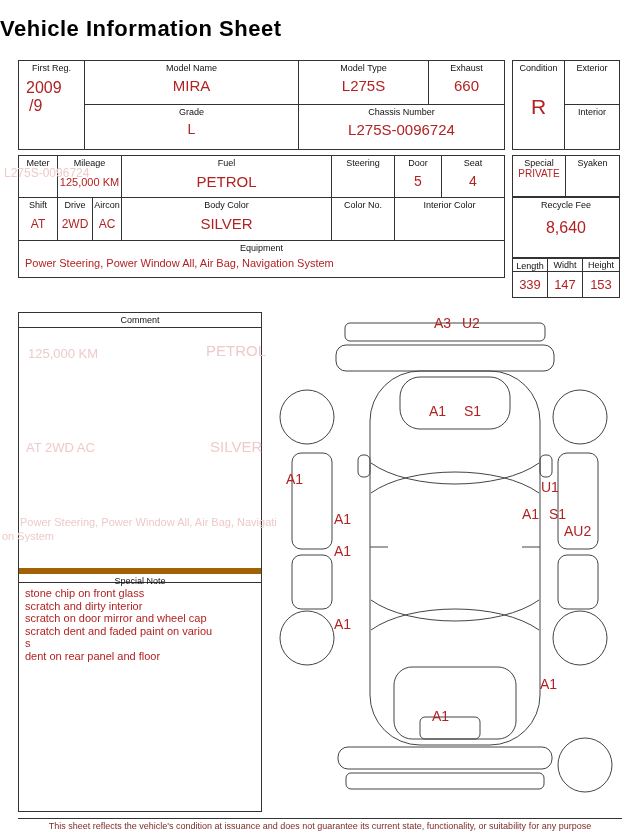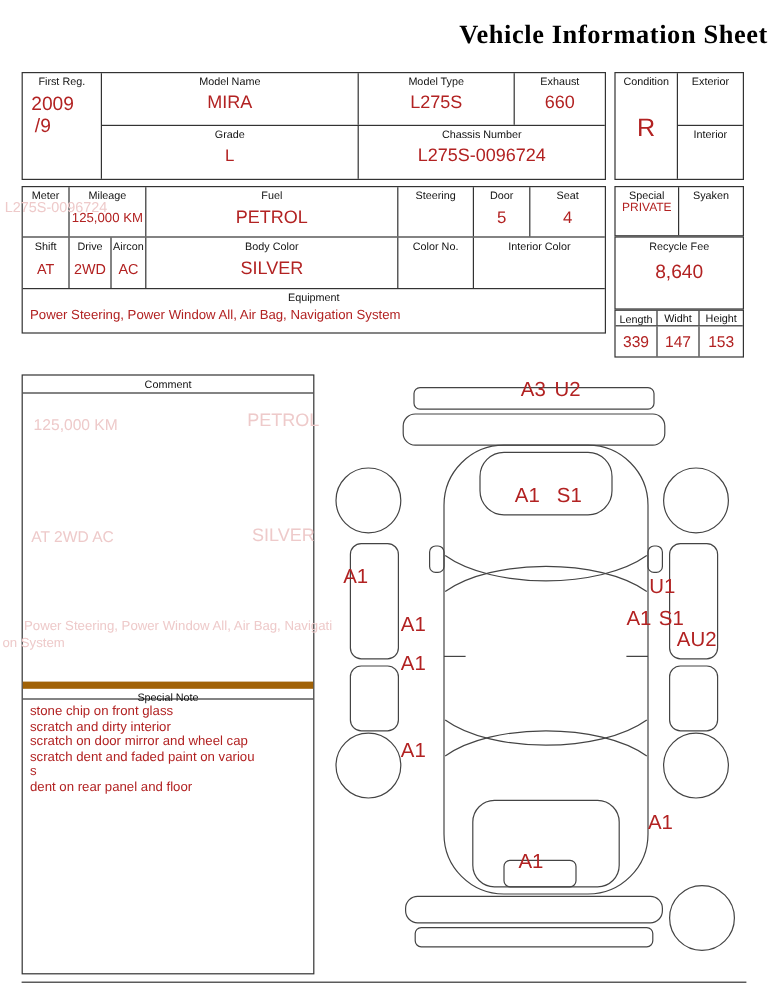--- a/index.html
+++ b/index.html
@@ -2,32 +2,32 @@
 <html><head>
 <meta charset="utf-8">
 <style>
   * { margin:0; padding:0; box-sizing:border-box; }
   html,body { background:#ffffff; }
   .page {
     position:relative; width:640px; height:835px; background:#fff;
     font-family:"Liberation Sans", sans-serif; color:#111; overflow:hidden;
   }
   .title {
-    position:absolute; top:16px; left:0; width:100%; text-align:right;
-    font-family:Liberation Serif, serif; font-size:22px; font-weight:bold; color:#000;
+    position:absolute; top:16px; left:0; width:100%; text-align:left;
+    font-family:Liberation Sans, sans-serif; font-size:22px; font-weight:bold; color:#000;
     letter-spacing:0.5px;
   }
   .box { position:absolute; border:1px solid #333; background:transparent; }
   .hdr { font-size:9px; color:#111; text-align:center; padding-top:2px; line-height:10px; }
   .v   { color:#b22222; text-align:left; }
   .cell { display:flex; flex-direction:column; align-items:center; border-right:1px solid #333; overflow:hidden; }
   .cell.noR { border-right:none; }
   .drow { display:flex; width:100%; }
   .flexcol { display:flex; flex-direction:column; }
-  .dlabel { position:absolute; color:#b22222; font-size:17px; white-space:nowrap; }
+  .dlabel { position:absolute; color:#b22222; font-size:14px; white-space:nowrap; }
   .ghost { position:absolute; color:#eecaca; white-space:nowrap; z-index:3; }
   .note-line { color:#b22222; font-size:11px; line-height:12.5px; }
   .footline { position:absolute; left:18px; width:604px; top:818px; border-top:1px solid #333; }
   .foot { position:absolute; top:821px; left:0; width:100%; text-align:center; font-size:9px; color:#7d2b2b; }
   svg { display:block; }
 </style>
 </head>
 <body>
 
 <div class="page">
@@ -259,14 +259,15 @@
     <span class="ghost" style="left:4px;top:166px;font-size:12px">L275S-0096724</span>
     <span class="ghost" style="left:28px;top:346px;font-size:13px">125,000 KM</span>
     <span class="ghost" style="left:206px;top:342px;font-size:15px">PETROL</span>
     <span class="ghost" style="left:26px;top:440px;font-size:13px">AT  2WD  AC</span>
     <span class="ghost" style="left:210px;top:438px;font-size:15px">SILVER</span>
     <span class="ghost" style="left:20px;top:516px;font-size:11px">Power Steering, Power Window  All, Air Bag, Navigati</span>
     <span class="ghost" style="left:2px;top:530px;font-size:11px">on System</span>
   </div>
 
   <div class="footline"></div>
+  <div class="foot">This sheet reflects the vehicle's condition at issuance and does not guarantee its current state, functionality, or suitability for any purpose</div>
 
 </div>
 
 </body></html>

